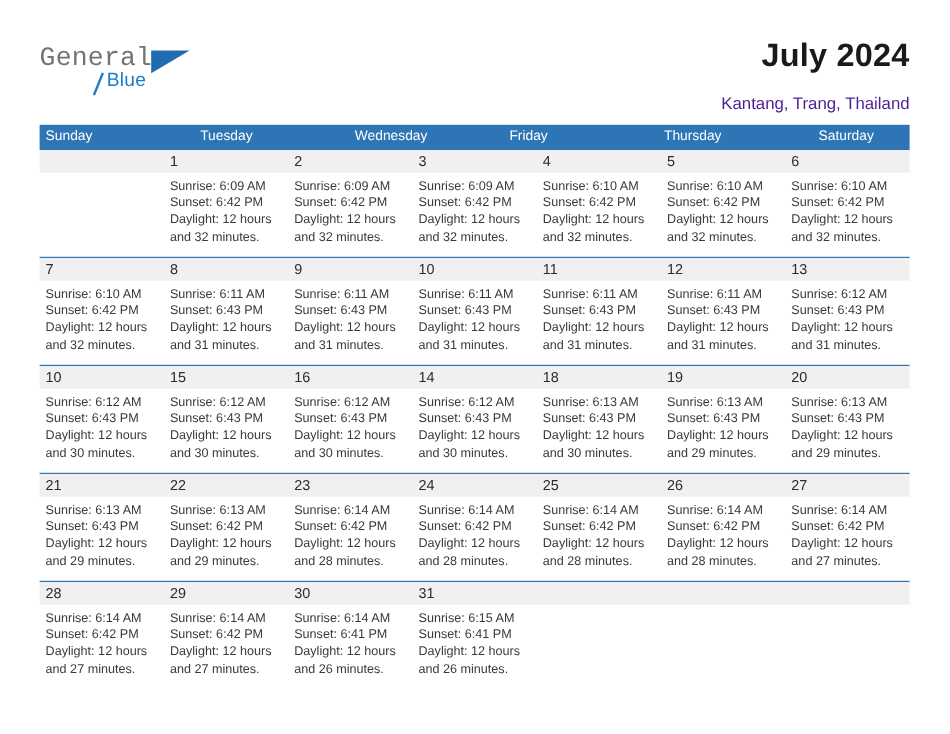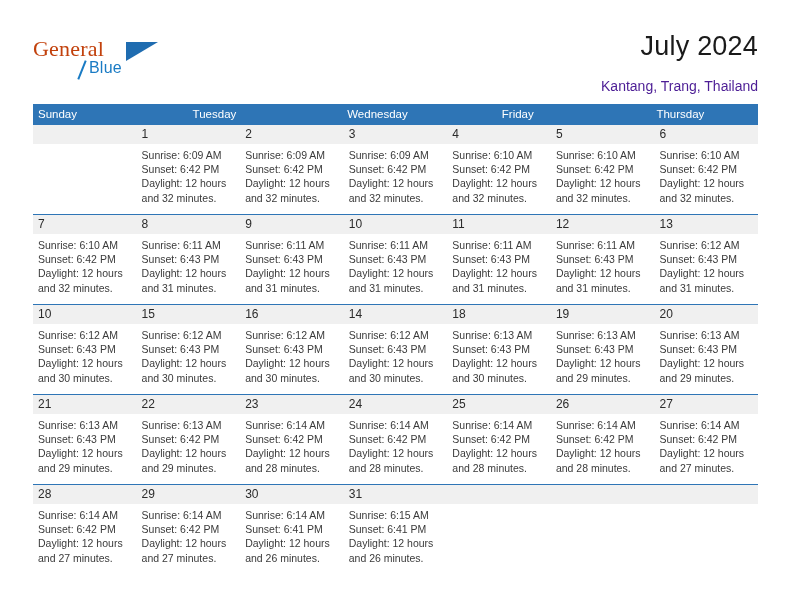--- a/index.html
+++ b/index.html
@@ -34,22 +34,22 @@
     top: 36px;
     width: 180px;
     height: 56px;
   }
   .logo-general {
     position: absolute;
     left: 0;
     top: 0;
     font-size: 22px;
     letter-spacing: 0.2px;
-    color: #c2410c;
-    font-family: Liberation Serif, serif;
+    color: #737373;
+    font-family: Liberation Mono, monospace;
   }
   .logo-blue {
     position: absolute;
     left: 56px;
     top: 23px;
     font-size: 16px;
     letter-spacing: 0.2px;
     color: #1a7bc4;
     font-family: "Liberation Sans", sans-serif;
   }
@@ -71,21 +71,21 @@
     background: #1a7bc4;
     transform: rotate(22deg);
   }
 
   .title {
     position: absolute;
     right: 34px;
     top: 31px;
     font-size: 27px;
     color: #1a1a1a;
-    font-weight: normal;
+    font-weight: bold;
     letter-spacing: 0.2px;
     text-align: right;
   }
   .subtitle {
     position: absolute;
     right: 34px;
     top: 78px;
     font-size: 14px;
     color: #4c1d95;
     text-align: right;
@@ -178,20 +178,21 @@
     <div class="subtitle">Kantang, Trang, Thailand</div>
   </div>
 
   <div class="cal">
     <div class="row head-row" id="head-row">
         <div class="head-cell">Sunday</div>
         <div class="head-cell">Tuesday</div>
         <div class="head-cell">Wednesday</div>
         <div class="head-cell">Friday</div>
         <div class="head-cell">Thursday</div>
+        <div class="head-cell">Saturday</div>
       </div>
     <div id="weeks-container">
         <div class="week">
           <div class="week-daynums">
             <div class="daynum"></div>
             <div class="daynum">1</div>
             <div class="daynum">2</div>
             <div class="daynum">3</div>
             <div class="daynum">4</div>
             <div class="daynum">5</div>

